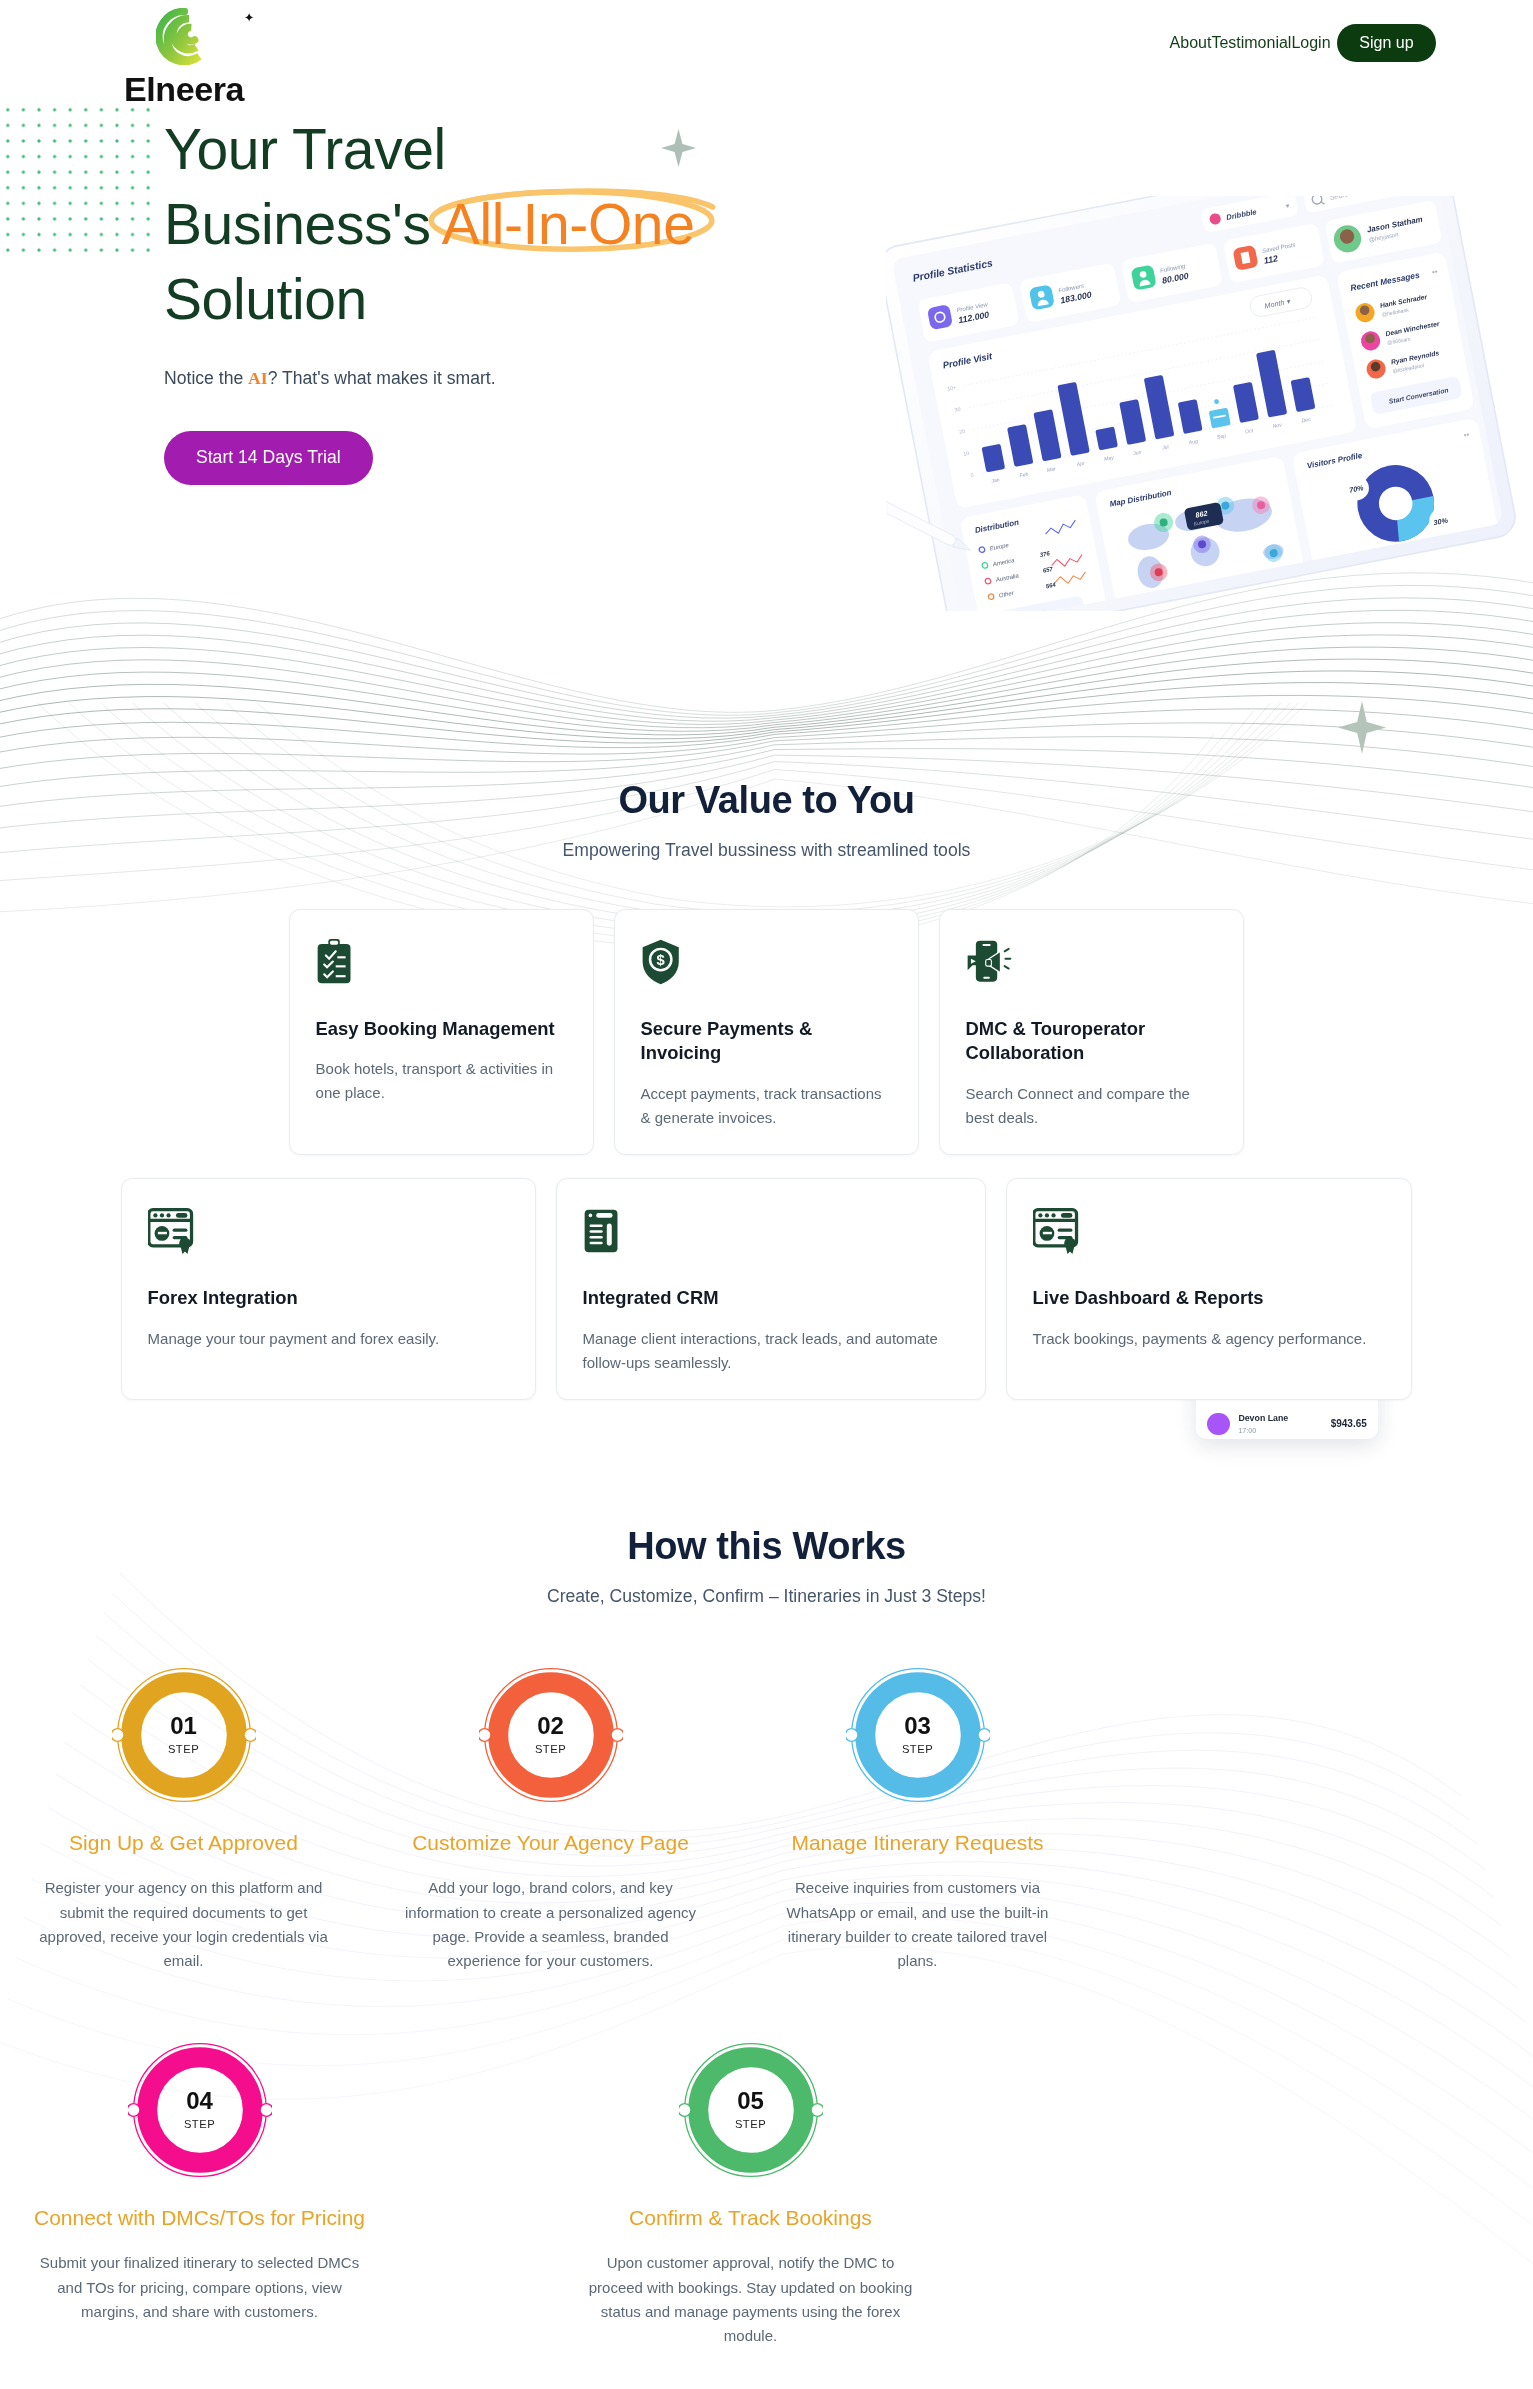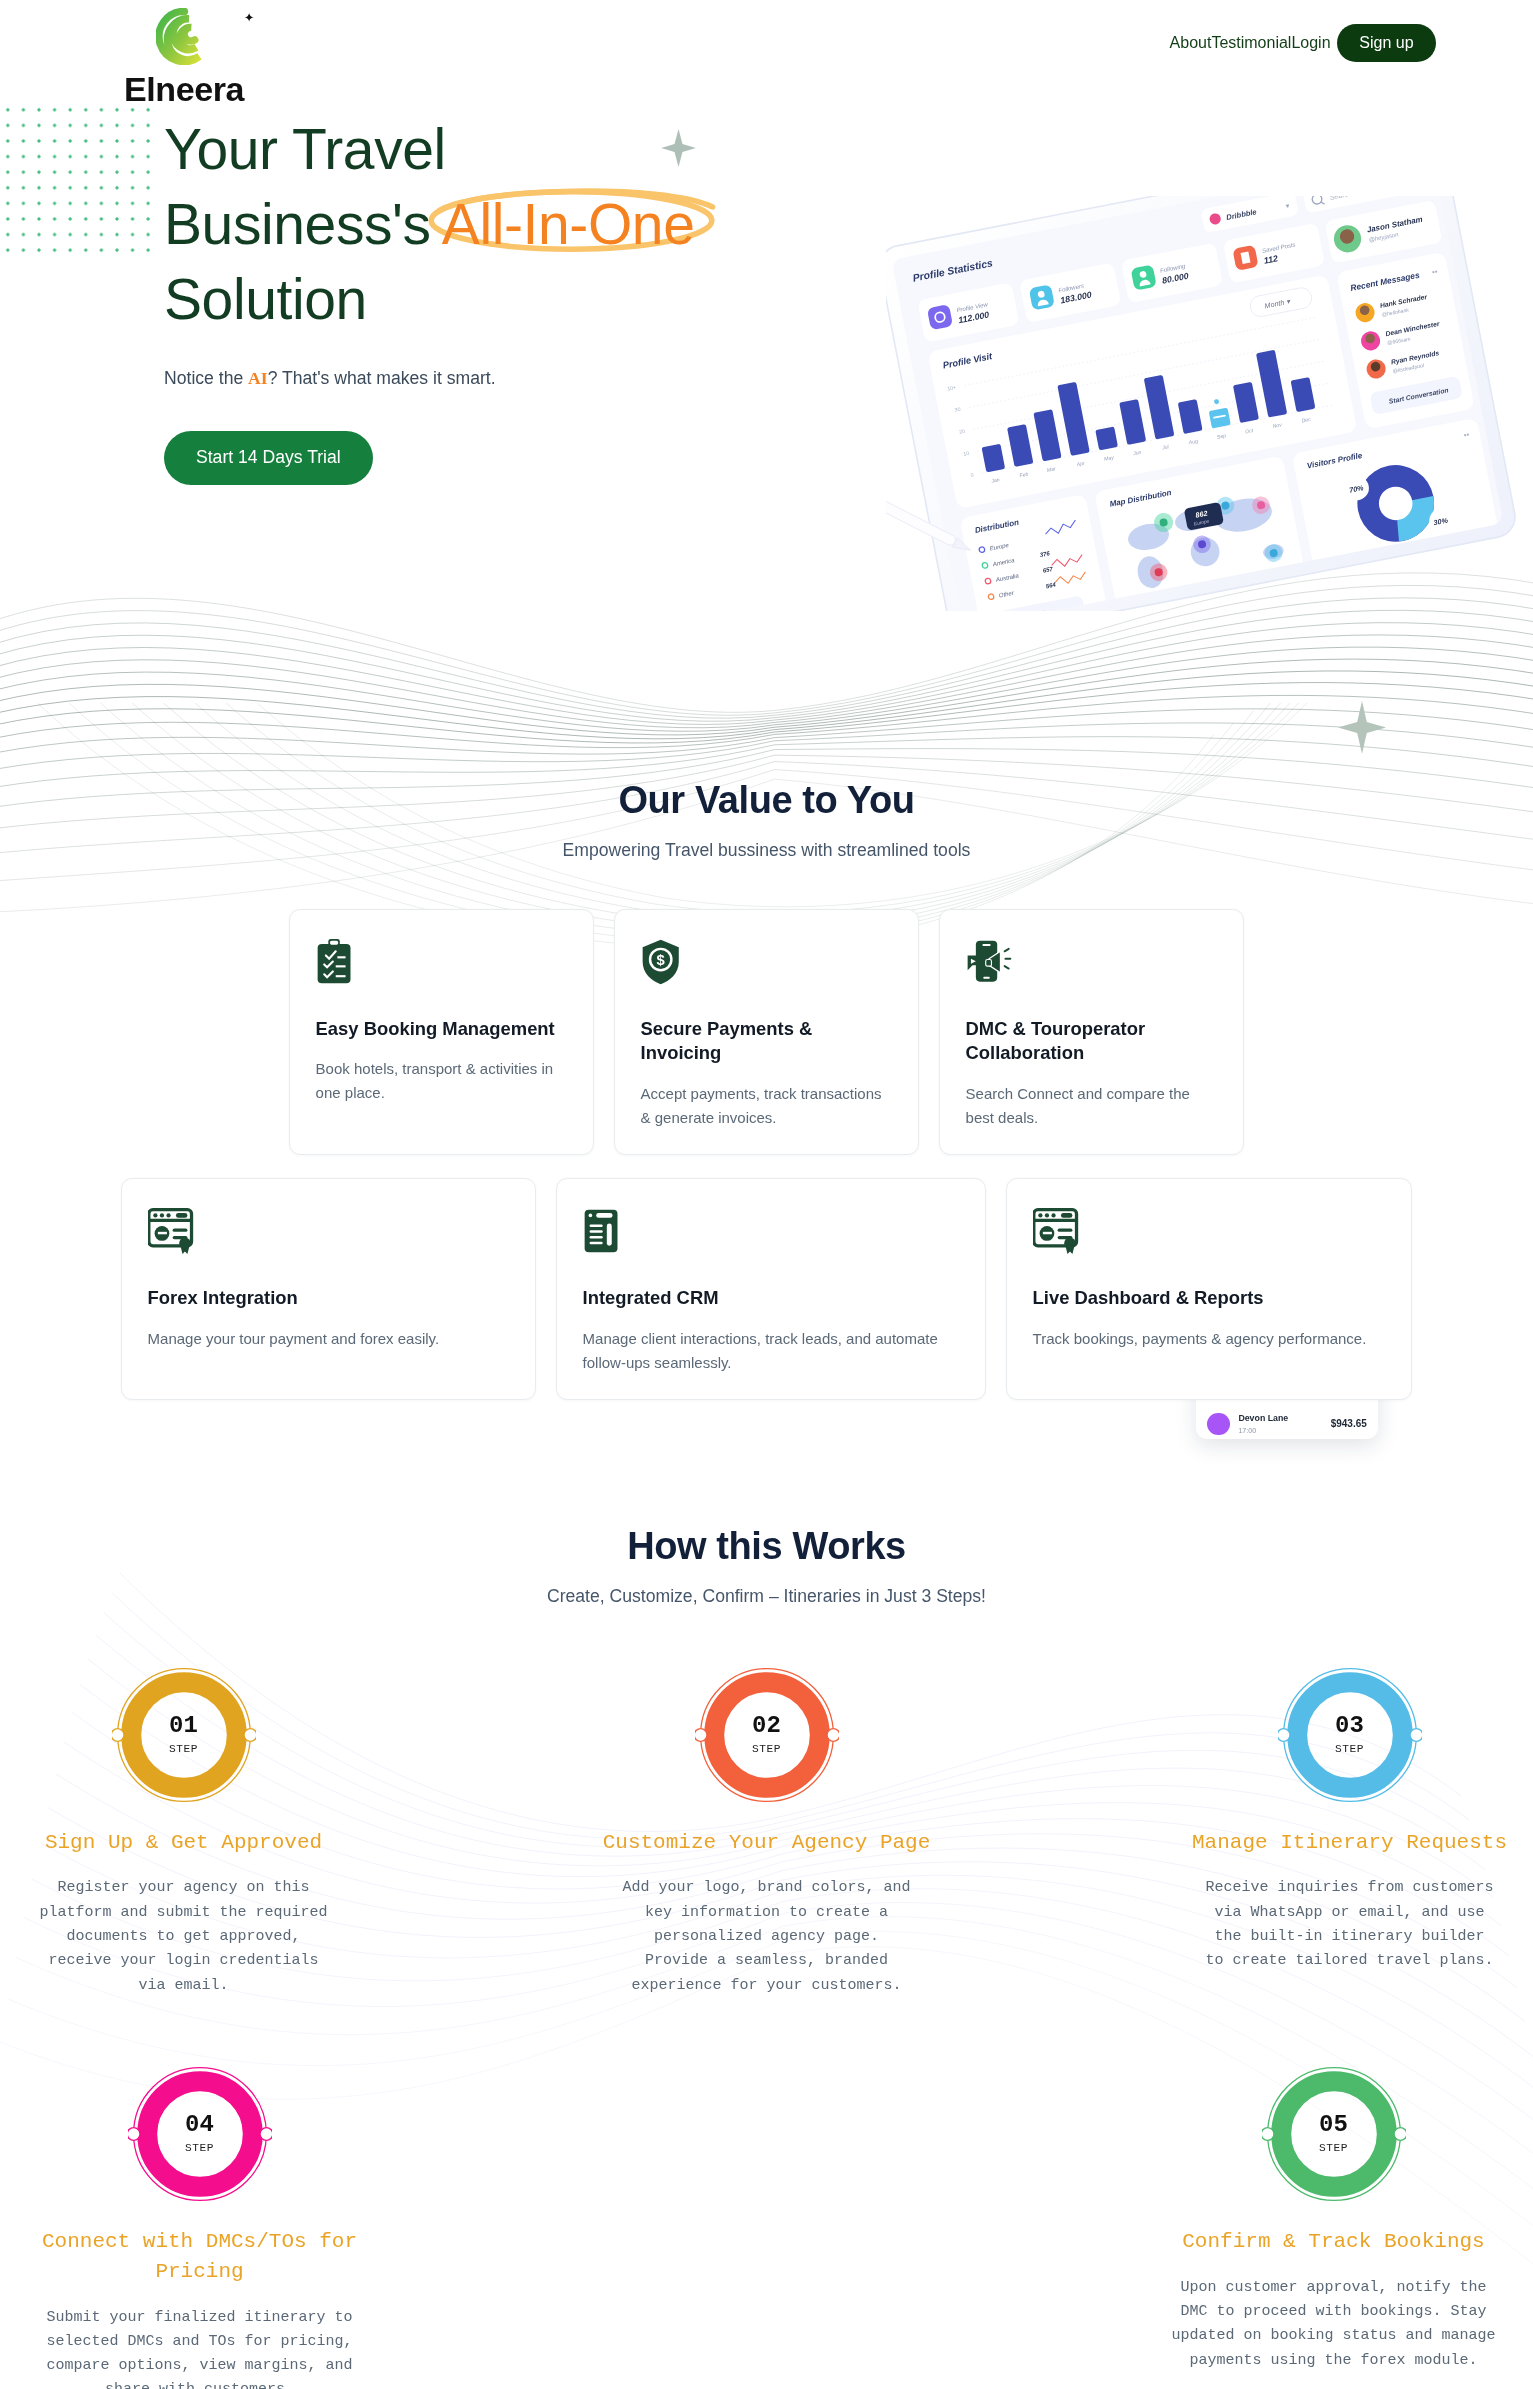--- a/index.html
+++ b/index.html
@@ -58,21 +58,21 @@
     letter-spacing: -0.4px; font-family: "Liberation Sans", sans-serif;
   }
   .hl-wrap { position: relative; display: inline-block; padding: 0 11.2px; }
   .hl-wrap .hl-text { color: #f58220; position: relative; z-index: 2; }
   .hl-ellipse { position: absolute; left: -6.4px; top: -1.6px; width: 295px; height: 69px; z-index: 1; }
 
   .hero-sub1 { margin-top: 30px; font-size: 17.6px; color: #3b4a5a; }
   .hero-sub1 .ai { color: #f58220; font-family: "Liberation Serif", serif; font-weight: 700;}
   .hero-sub2 { margin-top: 32px; font-size: 17.6px; line-height: 1.5; color: #3b4a5a; max-width: 543px; }
   .cta-btn {
-    margin-top: 42px; background: #15803d; color: #fff; border: none;
+    margin-top: 42px; background: #a21caf; color: #fff; border: none;
     border-radius: 27px; height: 54px; padding: 0 32px; font-size: 17.6px;
     cursor: pointer; font-family: "Liberation Sans", sans-serif;
   }
 
   
   .tablet-wrap { position: absolute; left: 886px; top: 196px; width: 639px; height: 415px; z-index: 6; }
 
   
   .value-sec { position: absolute; left: 0; top: 779px; width: 1533px; z-index: 6; }
   .sec-title { text-align: center; font-size: 38px; font-weight: 700; color: #12203a; letter-spacing:-0.4px;}
@@ -101,21 +101,21 @@
   }
   .fc-row { display: flex; align-items: center; height: 37px; }
   .fc-av { width: 22.4px; height: 22.4px; border-radius: 50%; flex: 0 0 22.4px; }
   .fc-mid { margin-left: 8.8px; flex: 1; }
   .fc-name { font-size: 8.8px; font-weight: 600; color: #222c3a; }
   .fc-time { font-size: 7.2px; color: #8d98a6; margin-top: 2.4px;}
   .fc-amt { font-size: 10px; font-weight: 700; color: #1d2735; }
 
   
   .works-sec { position: absolute; left: 0; top: 1525px; width: 1533px; z-index: 6; }
-  .steps-row { display: flex; justify-content: space-between; margin-top: 56px; font-family: Liberation Mono, monospace; }
+  .steps-row { display: flex; justify-content: flex-start; margin-top: 56px; }
   .step { width: 367px; text-align: center; }
   .step-ring { width: 144px; height: 144px; margin: 0 auto; position: relative; }
   .step-num { position: absolute; left: 0; top: 0; width: 144px; height: 144px; display:flex; flex-direction:column; align-items:center; justify-content:center;}
   .step-num .num { font-size: 24px; font-weight: 700; color: #111; line-height:1; }
   .step-num .lbl { font-size: 11.2px; color: #222; letter-spacing: 0.5px; margin-top: 4.8px; }
   .step-title { font-size: 21px; color: #e9a427; line-height: 1.42; margin-top: 21px; }
   .step-desc { font-size: 15px; line-height: 1.62; color: #5b6977; margin-top: 19px; padding: 0 37px; }
   .steps-row.row2 { margin-top: 64px; }
   .steps-row.row2 .step { width: 399px; }
   .steps-row.row2 .sp-left { margin-right: 152px; }

